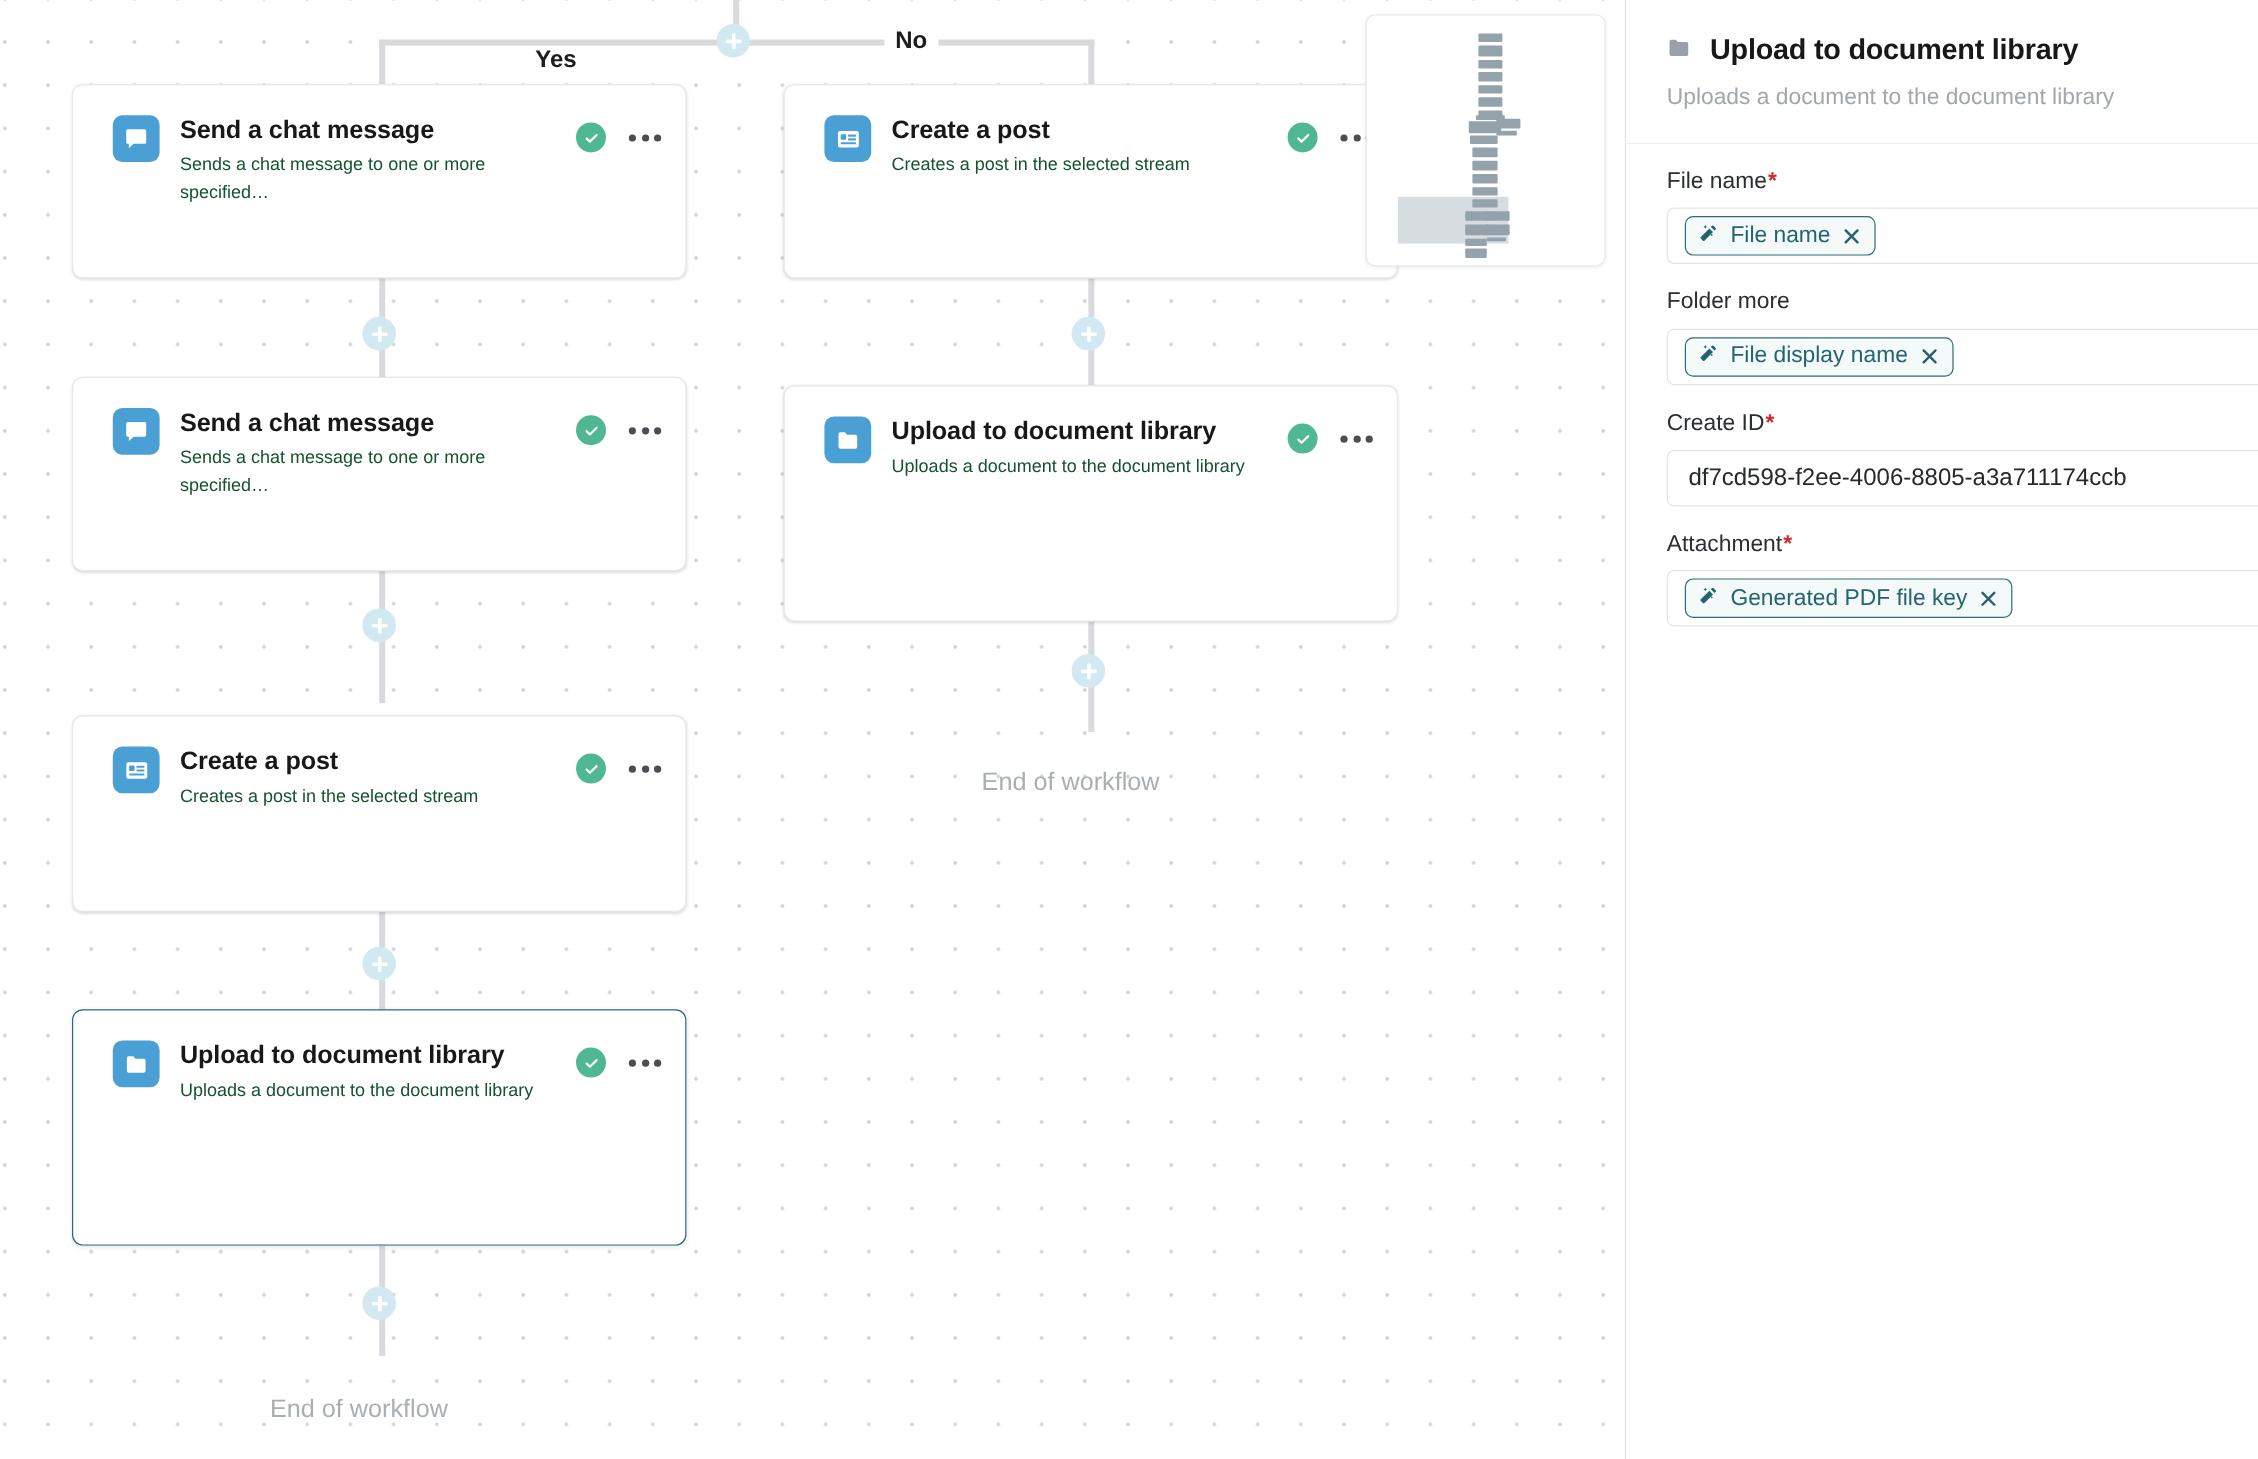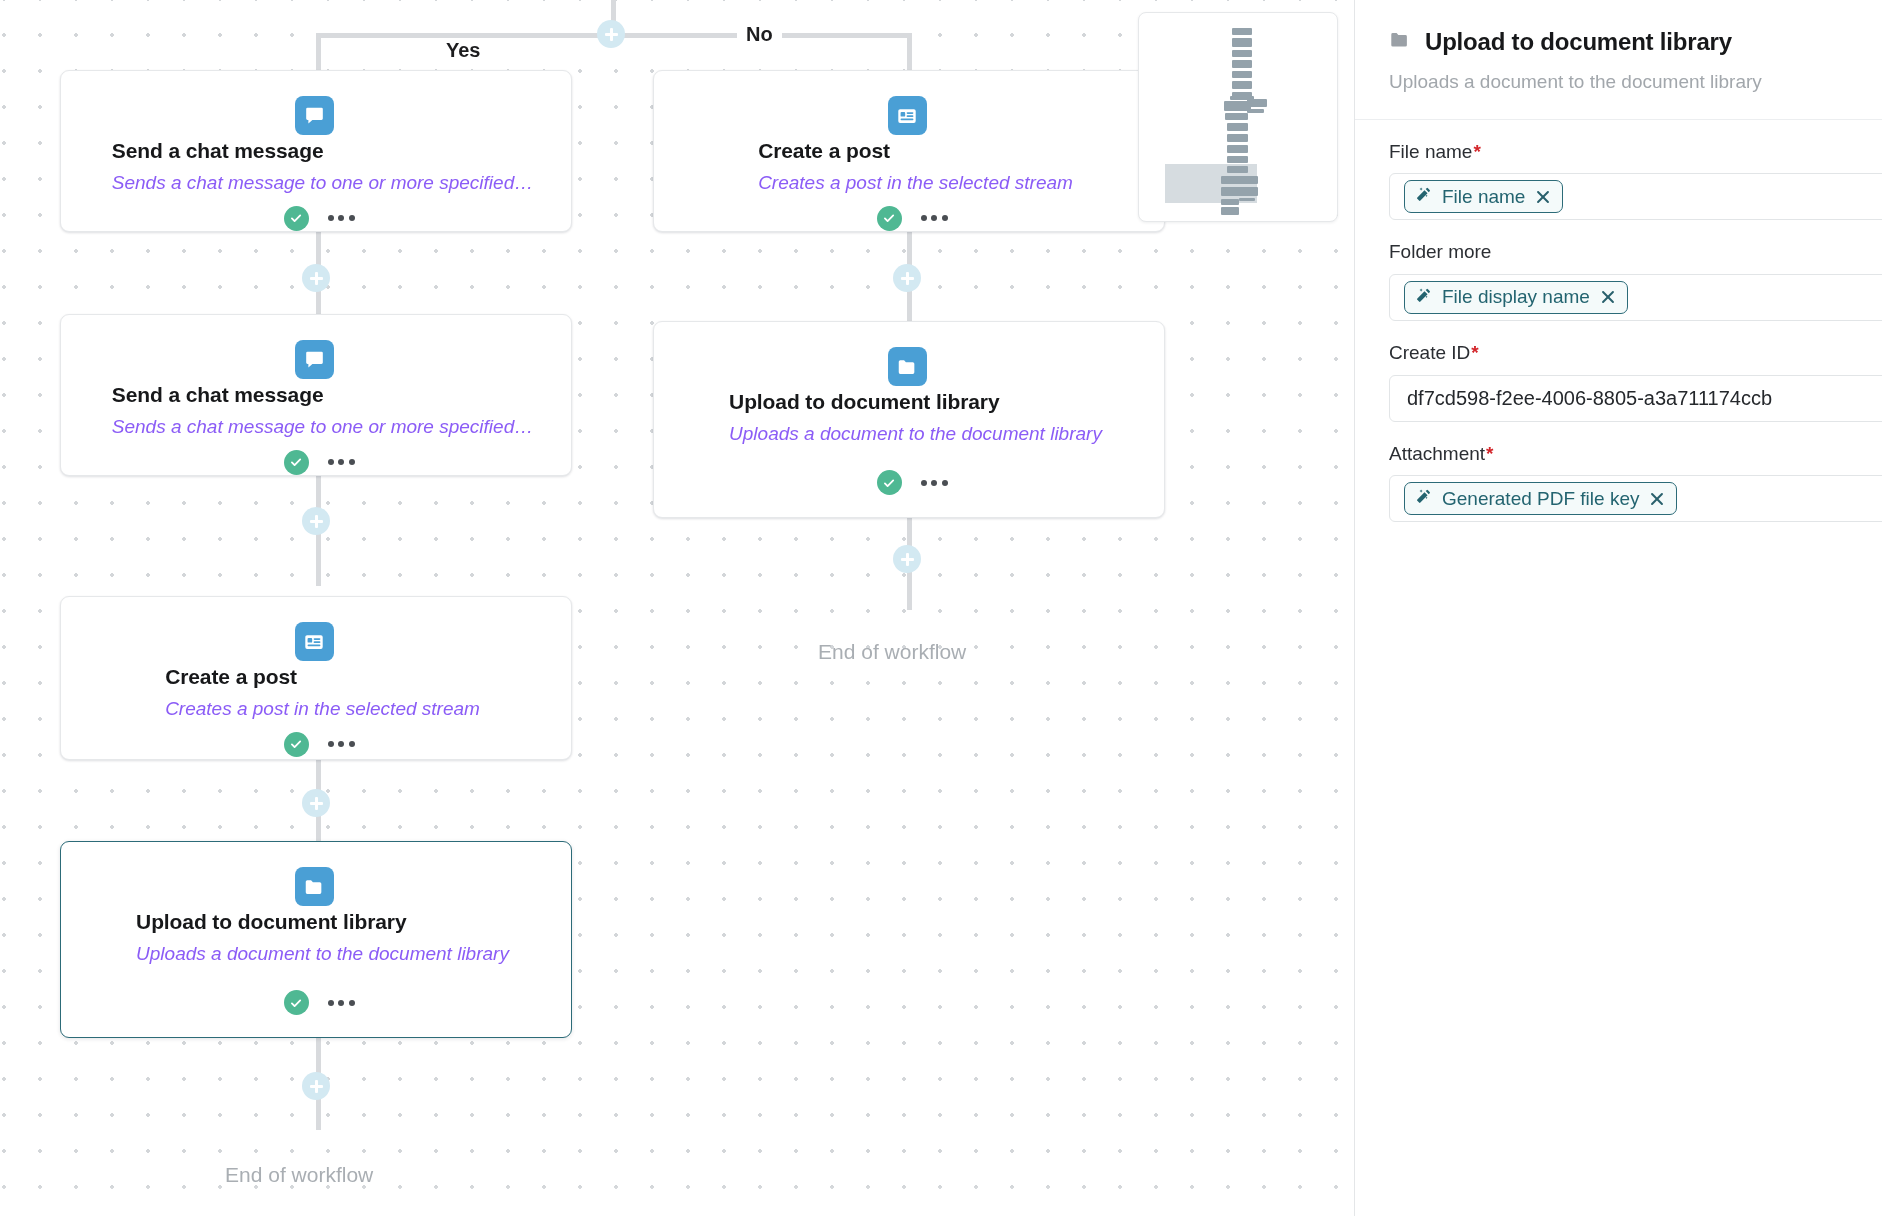--- a/index.html
+++ b/index.html
@@ -89,26 +89,25 @@
     z-index: 3;
   }
 
   
   .node {
     position: absolute;
     background: #ffffff;
     border: 1px solid #e6e8ea;
     border-radius: 9px;
     box-shadow: 0 1px 3px rgba(16,24,40,.09), 0 1px 2px rgba(16,24,40,.05);
-    padding: 22px 20px 22px 16px;
-    display: flex;
-    align-items: center;
+    padding: 22px 20px 22px 33px;
+    display: flex;
+    align-items: flex-start;
     z-index: 5;
     cursor: pointer;
-    flex-direction: column;
   }
   .node.selected {
     border: 1.6px solid #2c6b78;
     box-shadow: 0 1px 4px rgba(16,24,40,.12);
   }
 
   .node-icon {
     width: 39px; height: 39px;
     border-radius: 8px;
     background: #4a9fd5;
@@ -124,25 +123,24 @@
     min-width: 0;
   }
   .node-title {
     font-size: 21px;
     font-weight: bold;
     color: #17181a;
     line-height: 1.5;
     letter-spacing: -.1px;
   }
   .node-desc {
-    font-size: 19px;
-    color: #8b5cf6;
+    font-size: 15px;
+    color: #14532d;
     line-height: 1.55;
     margin-top: 1px;
-    font-style: italic;
   }
   .node-right {
     flex: 0 0 auto;
     display: flex;
     align-items: center;
     gap: 19px;
     margin-top: 9px;
     margin-left: 10px;
   }
   .check-badge {

